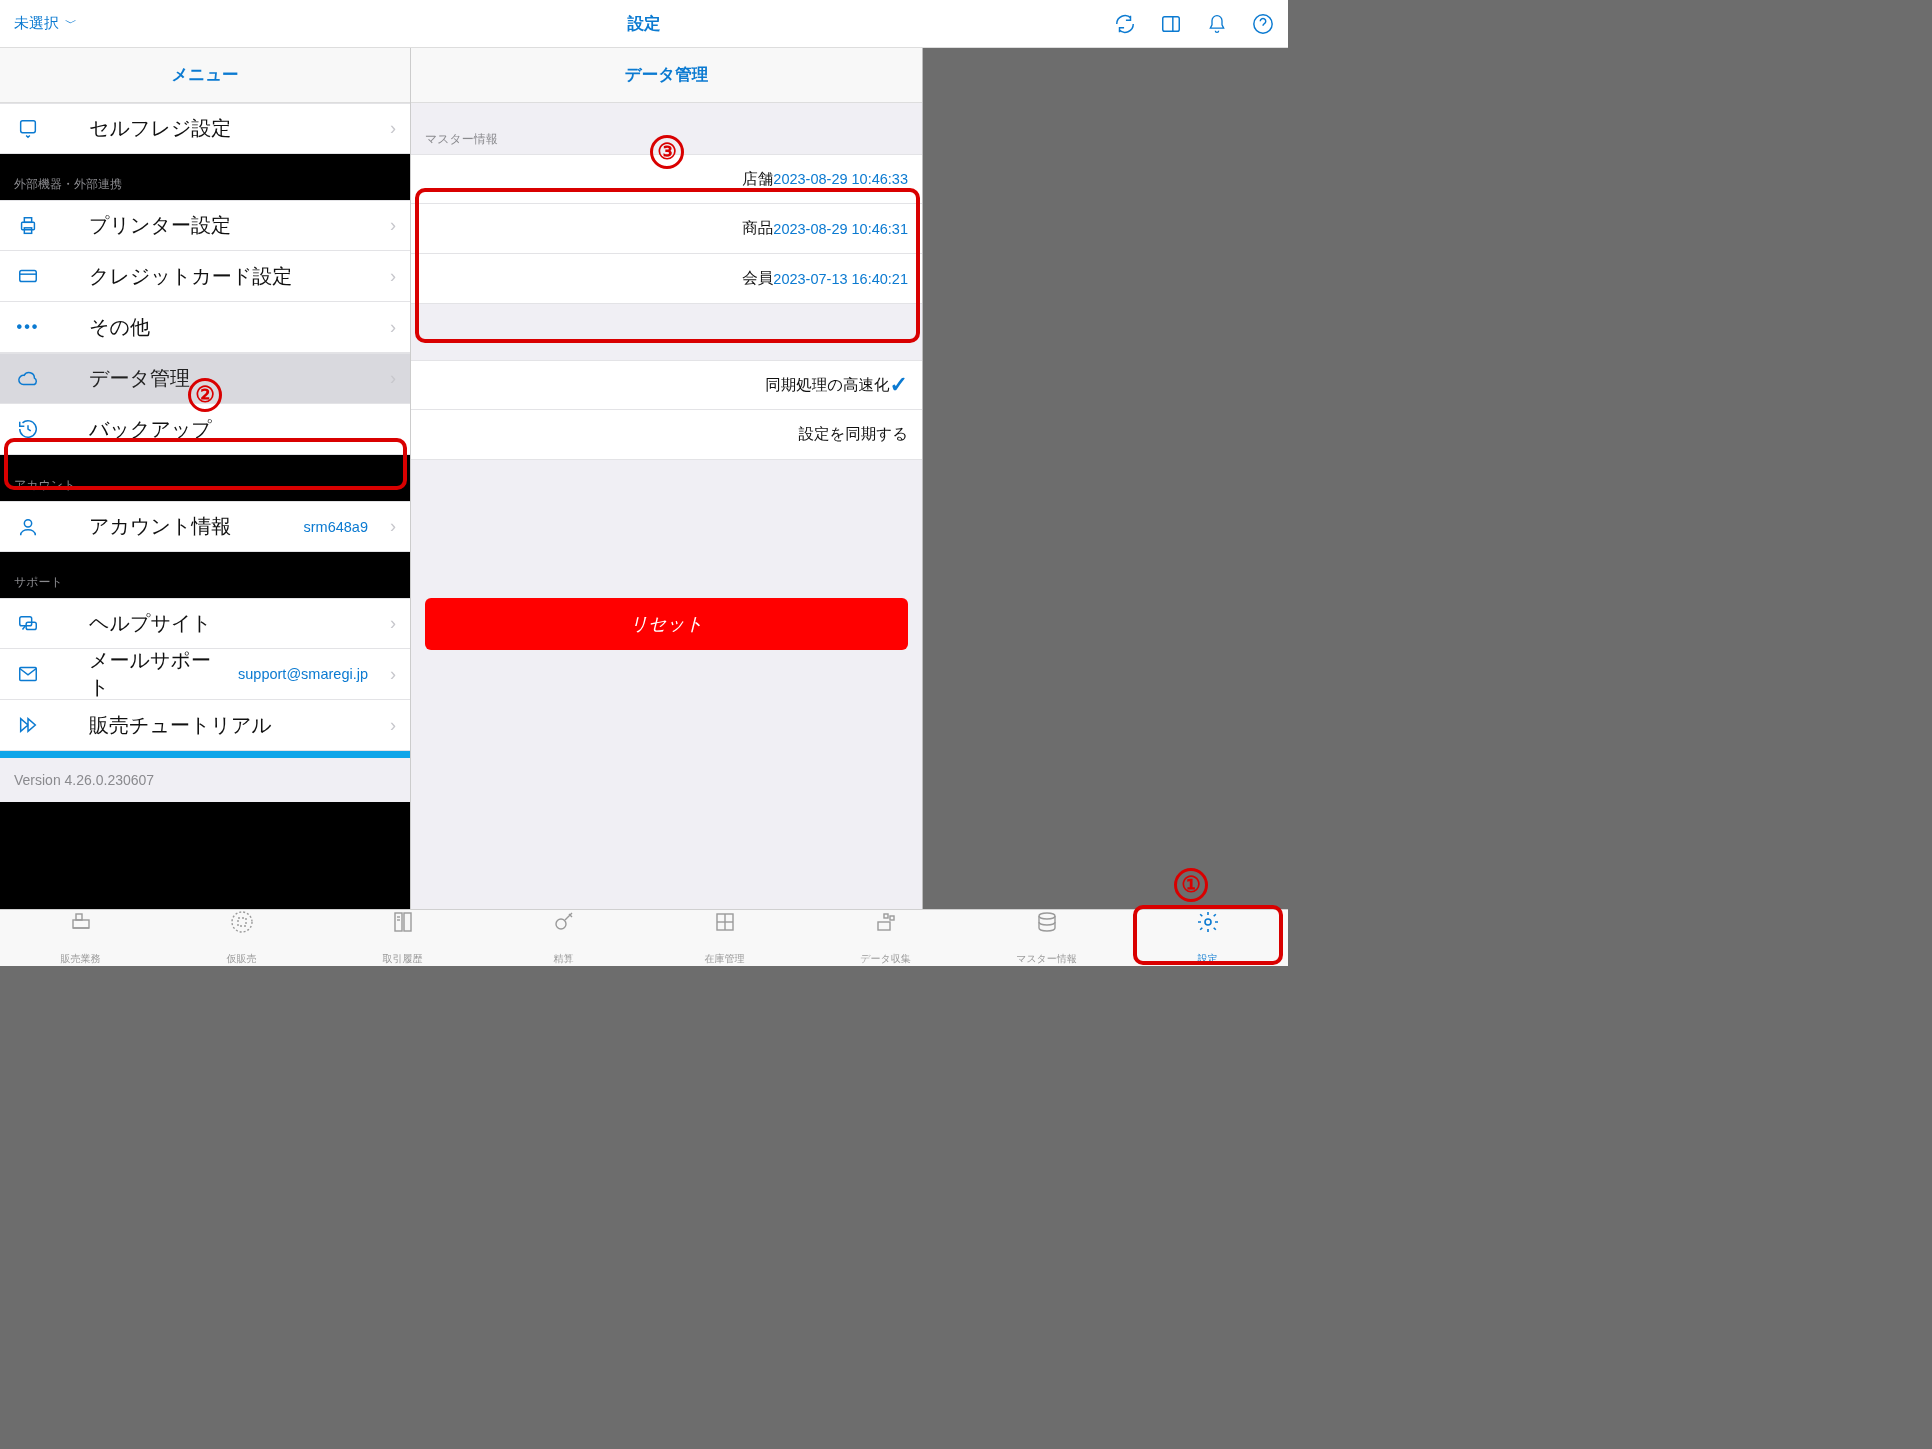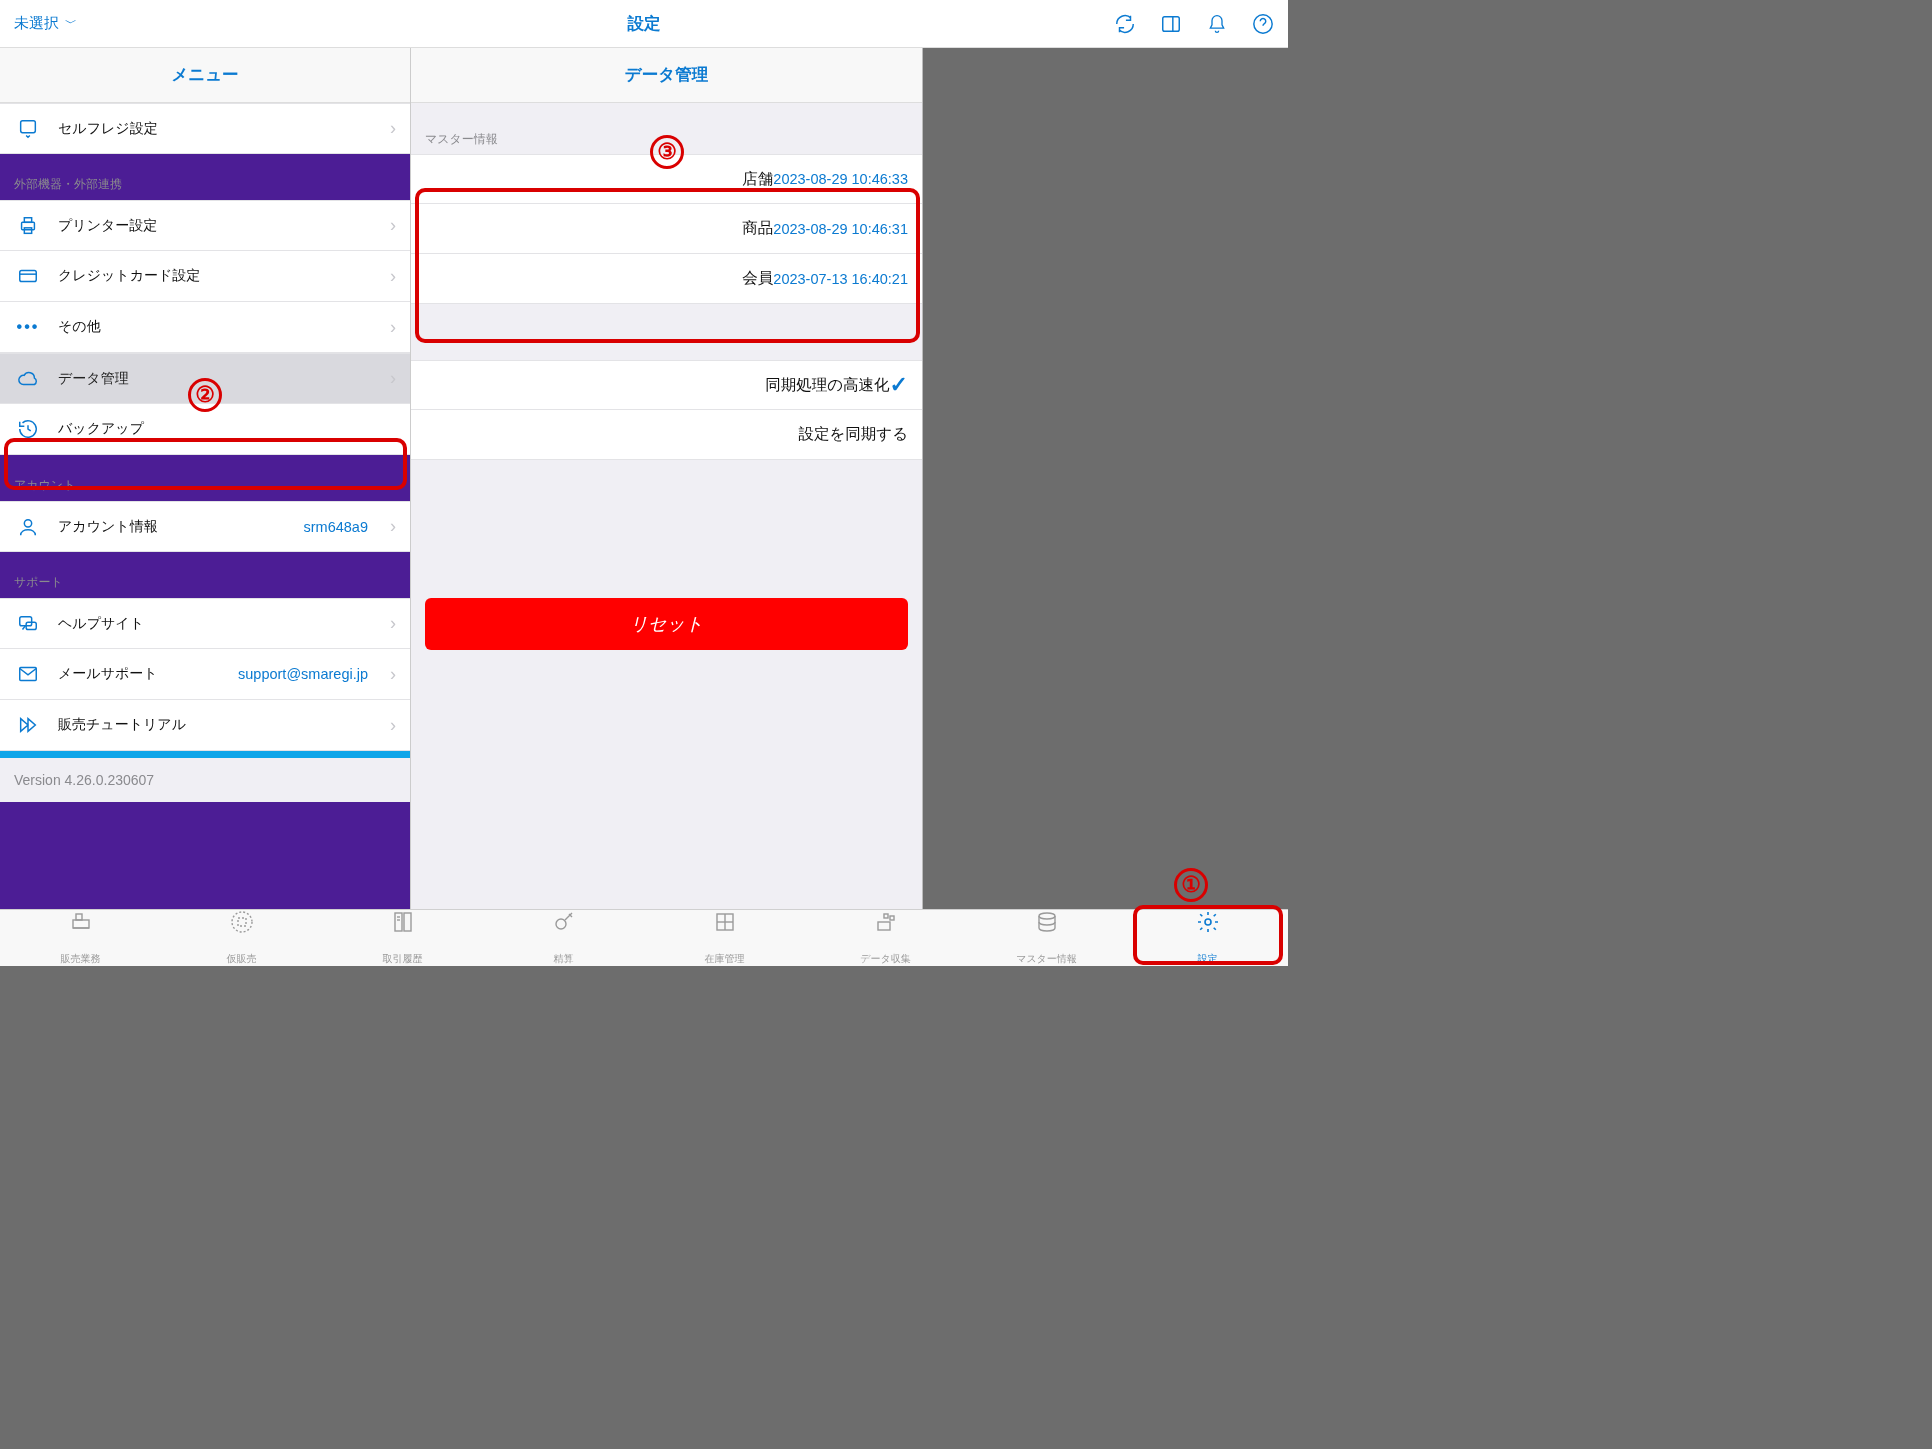--- a/index.html
+++ b/index.html
@@ -21,21 +21,21 @@
   padding: 0 14px;
   border-bottom: 1px solid #ddd;
 }
 .topbar-left { display: flex; align-items: center; color: #0b7ad1; font-size: 15px; gap: 6px; }
 .topbar-center { position: absolute; left: 0; right: 0; text-align: center; font-size: 16.5px; font-weight: 600; color: #0b7ad1; pointer-events: none; }
 .topbar-right { display: flex; align-items: center; gap: 24px; color:#0b7ad1; z-index:2; }
 .topbar-right .icon-btn { width: 22px; height: 22px; display:flex; align-items:center; justify-content:center; cursor:pointer; }
 .panels { display: flex; height: calc(100% - 48px - 57px); }
 .panel-left {
   width: 411px;
-  background: #4c1d95;
+  background: #000000;
   display:flex; flex-direction:column;
   border-right: 1px solid #ccc;
 }
 .panel-mid {
   width: 512px;
   background: #f0eff4;
   border-right: 1px solid #bbb;
 }
 .panel-right { flex:1; background:#6d6d6d; }
 
@@ -60,21 +60,21 @@
   align-items:center;
   height: 51px;
   padding: 0 14px;
   border-bottom:1px solid #e3e3e6;
   gap: 16px;
   cursor:pointer;
   position:relative;
 }
 .menu-row.no-top-gap { border-top:1px solid #e3e3e6; }
 .menu-row .micon { width: 28px; text-align:center; color:#0b7ad1; display:flex; align-items:center; justify-content:center;}
-.menu-row .mlabel { flex:1; font-size: 14px; color:#111; }
+.menu-row .mlabel { flex:1; font-size: 20px; color:#111;margin-left:31px; }
 .menu-row .mvalue { font-size: 14.5px; color:#0b7ad1; margin-right: 6px; }
 .menu-row .chev { color:#c7c7cc; font-size: 18px; }
 .menu-row.selected { background:#d9d9de; }
 .menu-row.selected .mlabel { color:#222; }
 .version-row { padding: 14px; font-size: 14px; color:#8a8a8e; background:#f0eff4; border-top:7px solid #0ea5e9;}
 
 .mid-section-label { font-size: 12px; color:#8a8a8e; padding: 28px 14px 6px 14px; }
 .mid-row {
   background:#fff;
   display:flex; align-items:center; justify-content:flex-end;

